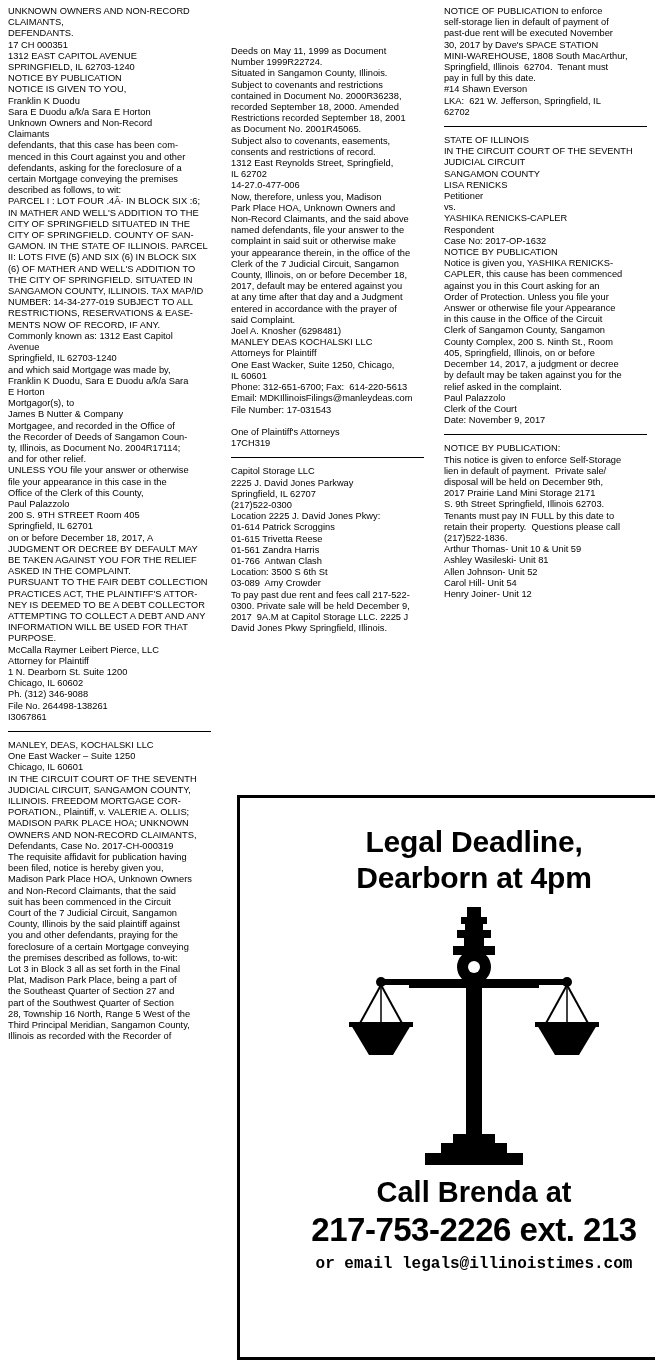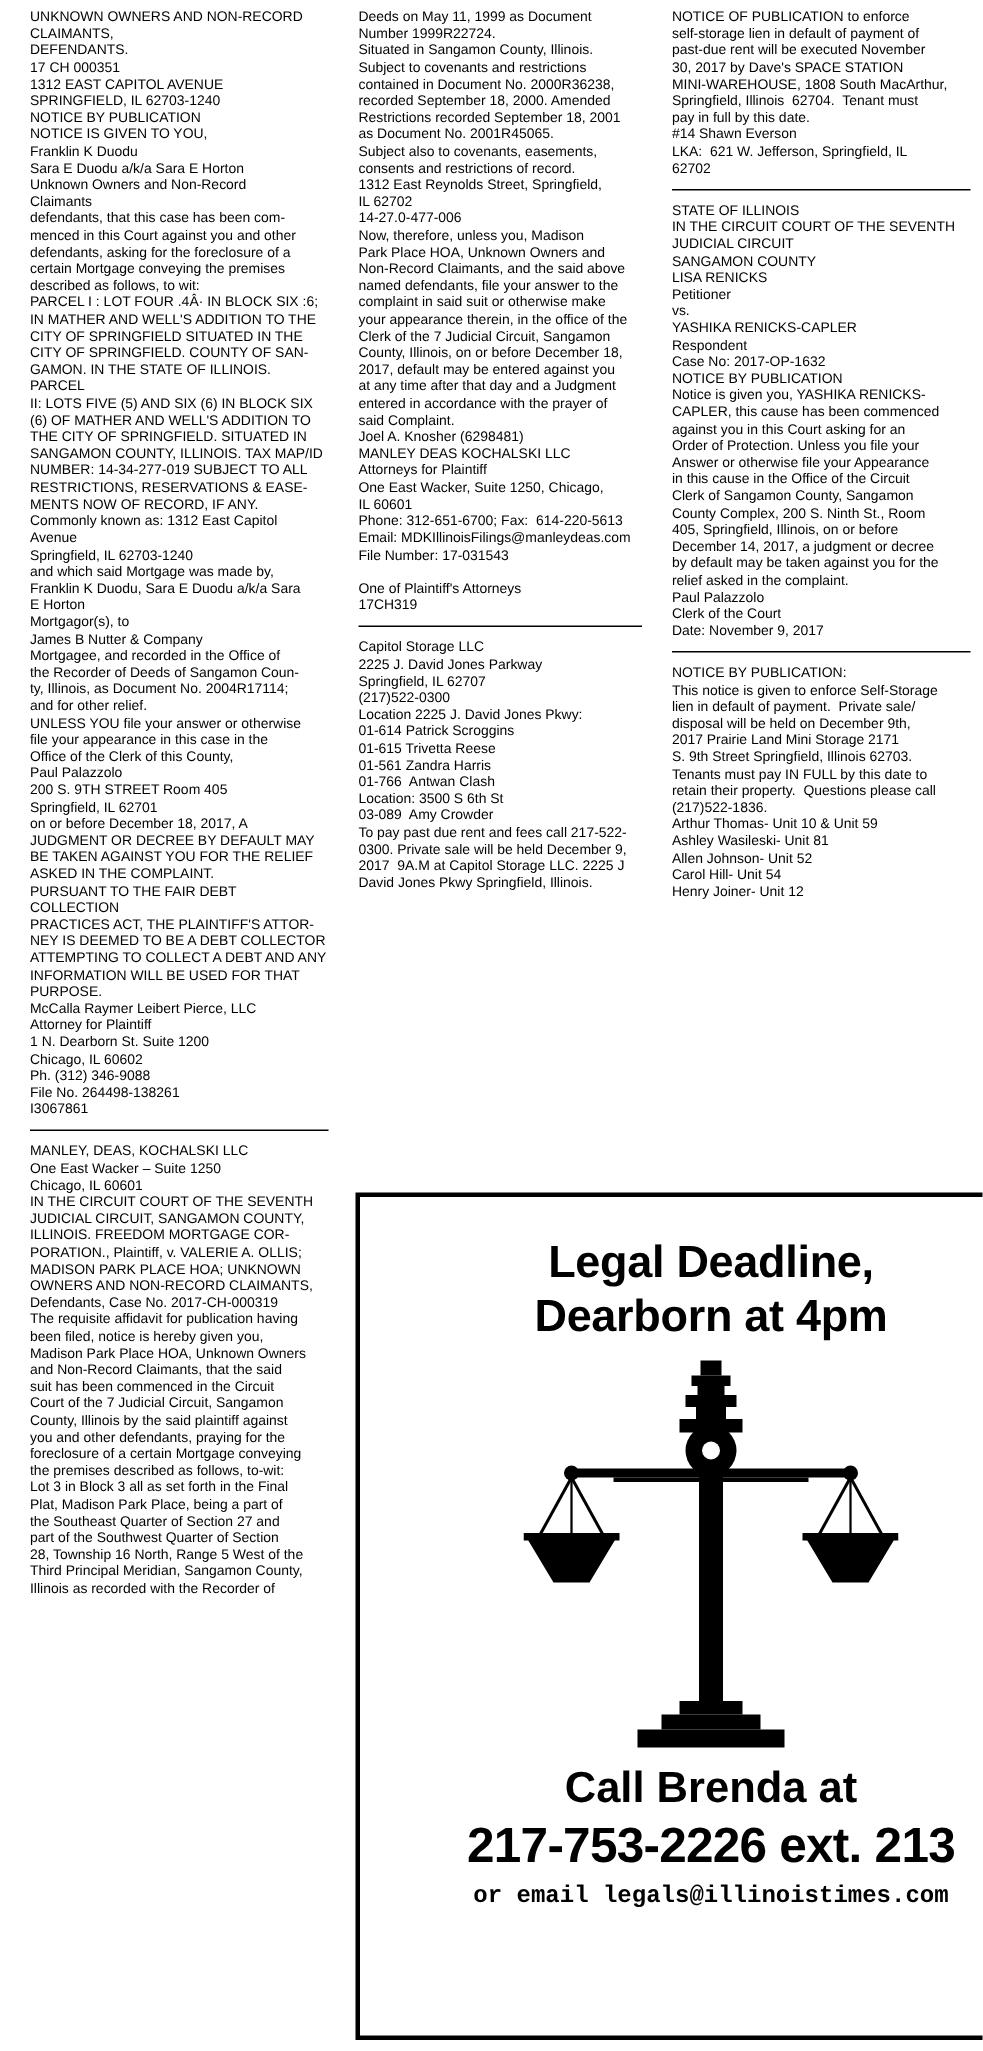--- a/index.html
+++ b/index.html
@@ -12,35 +12,35 @@
     height: 1367px;
     font-family: "Liberation Sans", sans-serif;
     color: #000;
     overflow: hidden;
   }
   .page {
     position: relative;
     width: 655px;
     height: 1367px;
     box-sizing: border-box;
-    padding: 6px 8px 0 20px;
+    padding: 6px 8px 0 8px;
   }
   .columns {
     display: flex;
     flex-direction: row;
     gap: 0;
     height: 1355px;
   }
   .col {
     width: 33.33%;
     box-sizing: border-box;
     position: relative;
   }
   .col-1 { padding-right: 10px; }
-  .col-2 { padding-left: 10px; padding-right: 10px; }
+  .col-2 { padding-left: 10px; padding-right: 10px; margin-top: 40px; }
   .col-3 { padding-left: 10px; }
   .colinner {
     font-size: 9.3px;
     line-height: 11.2px;
     text-align: left;
   }
   .block {
     margin: 0 0 0 0;
   }
   .line {

